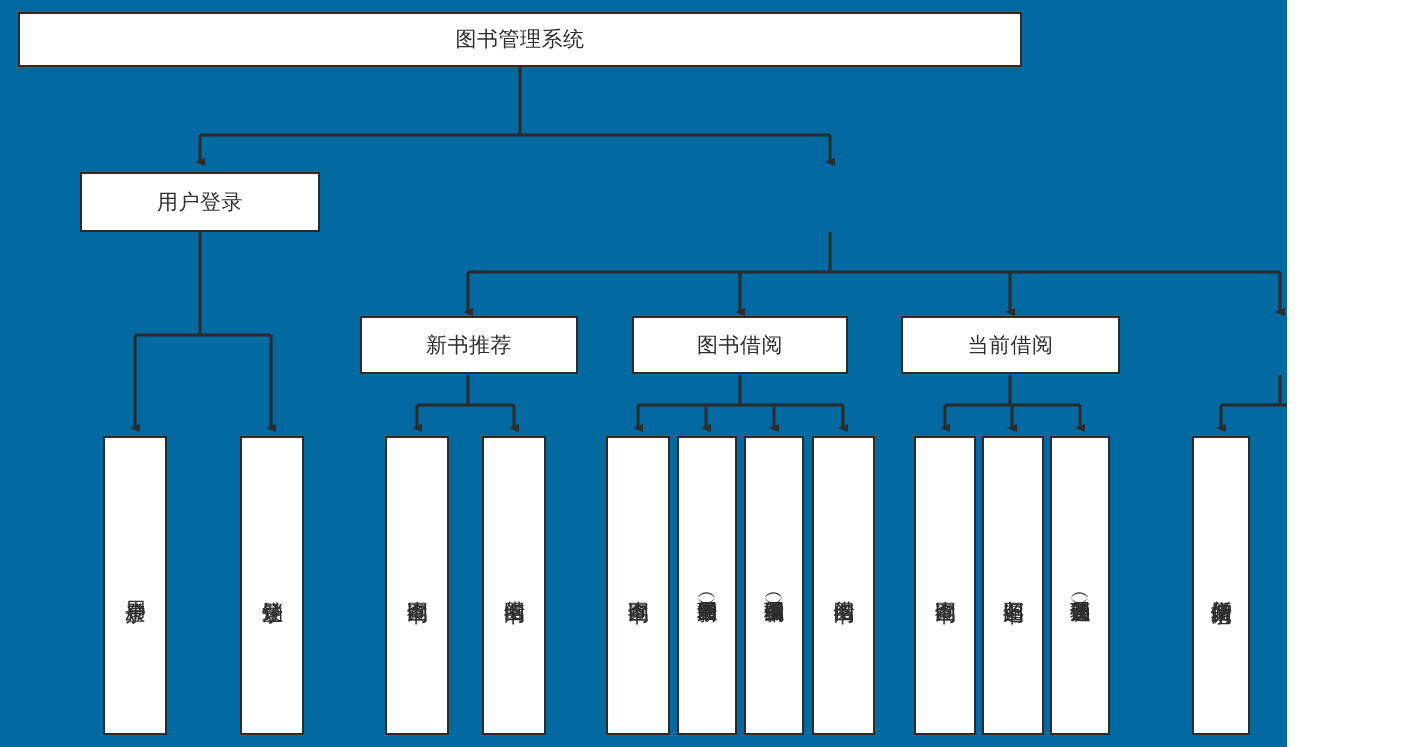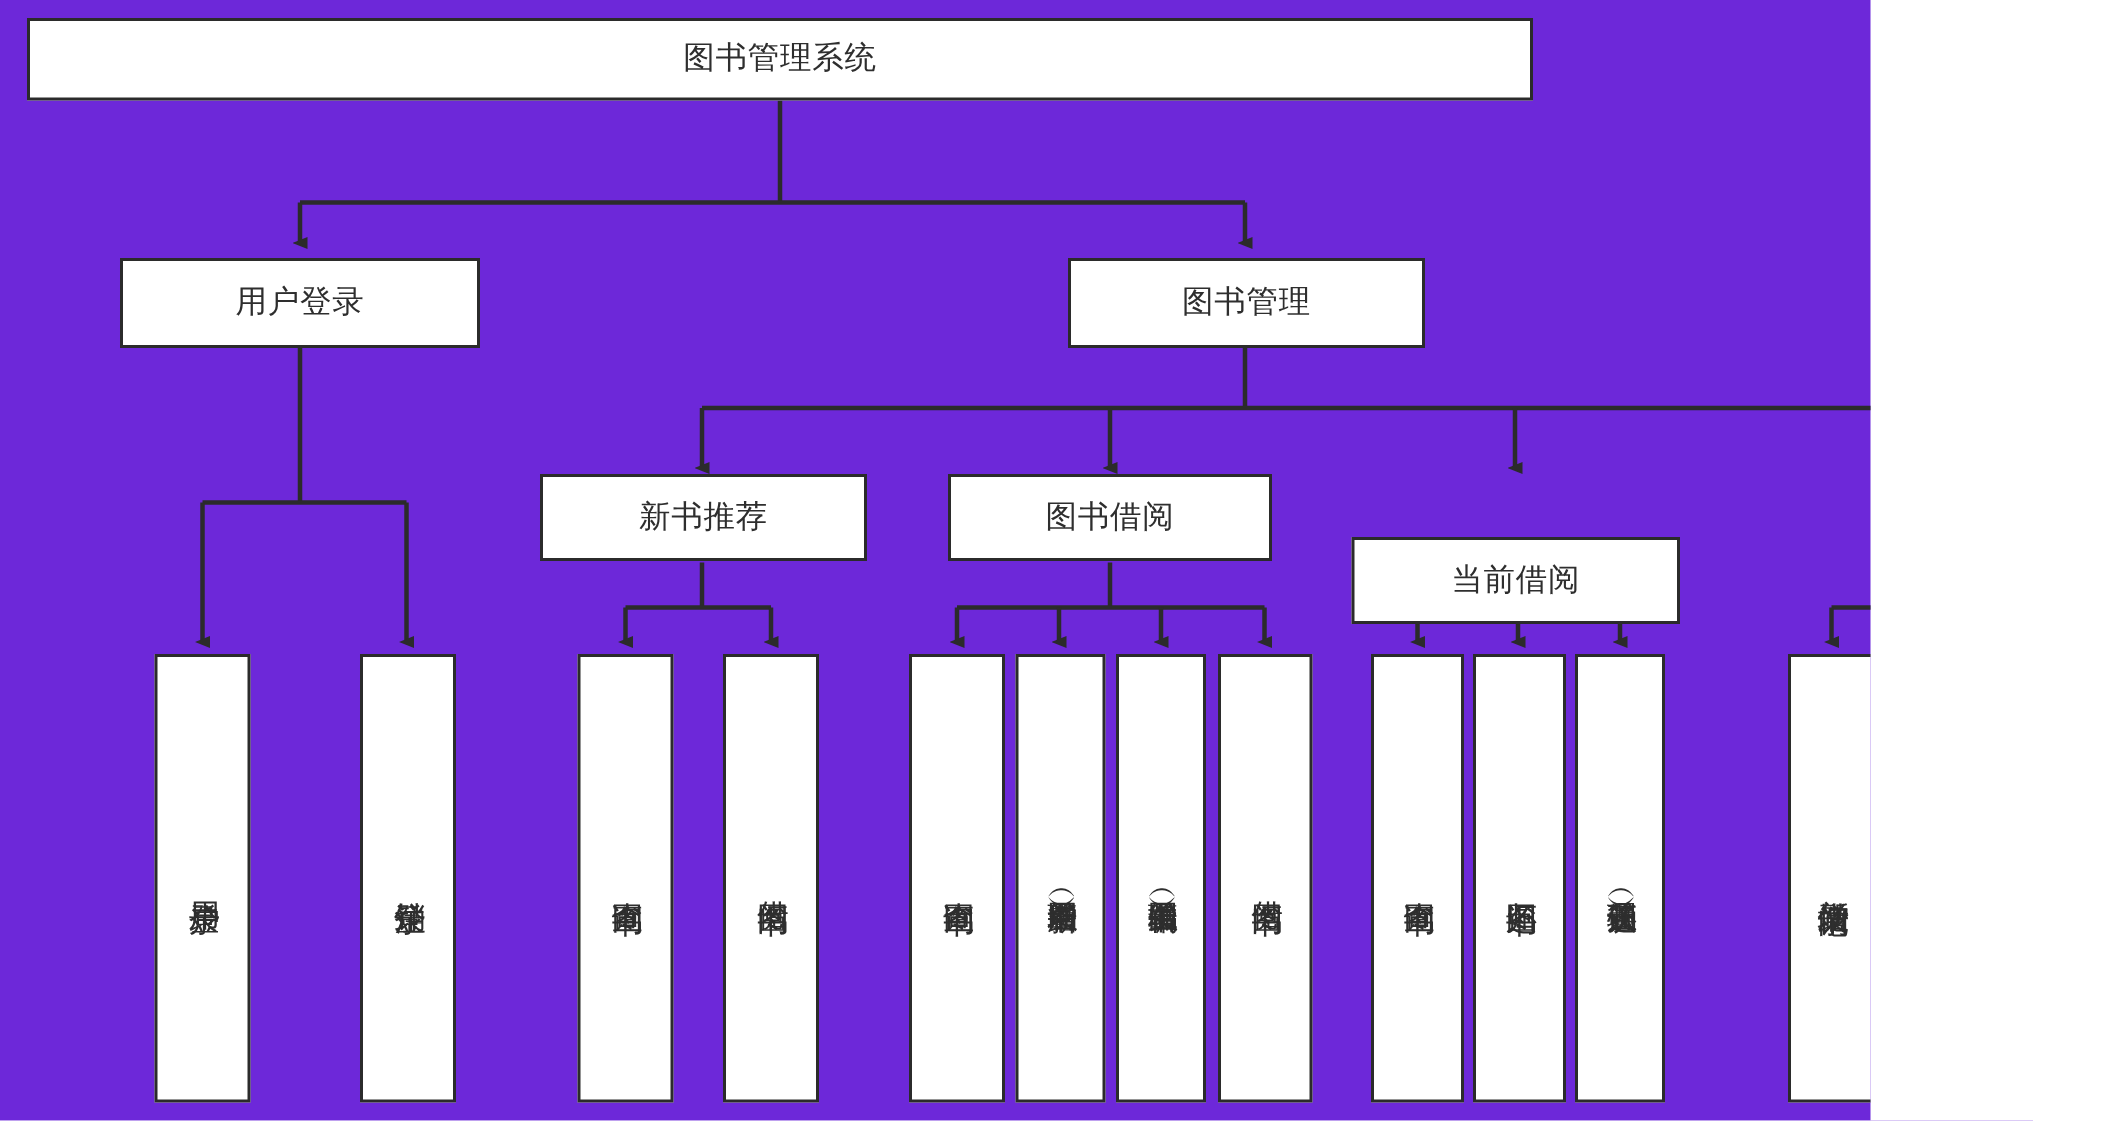--- a/index.html
+++ b/index.html
@@ -7,22 +7,23 @@
     padding: 0;
     background: #ffffff;
   }
   body {
     font-family: "Liberation Sans", "DejaVu Sans", sans-serif;
   }
   #canvas {
     position: relative;
     width: 1247px;
     height: 747px;
-    background: #6d28d9;
+    background: #0369a1;
     overflow: hidden;
+    padding-left: 40px;
   }
   #edges {
     position: absolute;
     left: 0;
     top: 0;
     width: 1405px;
     height: 747px;
     pointer-events: none;
   }
   .node {
@@ -115,25 +116,24 @@
       <path d="M1280,375 L1280,405"></path>
       <path d="M1221,405 L1339,405"></path>
       <path d="M1221,405 L1221,428" marker-end="url(#arrow)"></path>
       <path d="M1339,405 L1339,428" marker-end="url(#arrow)"></path>
     </g>
   </svg>
 
   <div class="node h" style="left:18px; top:12px; width:1004px; height:55px;">图书管理系统</div>
 
   <div class="node h" style="left:80px; top:172px; width:240px; height:60px;">用户登录</div>
-  <div class="node h" style="left:712px; top:172px; width:238px; height:60px;">图书管理</div>
 
   <div class="node h" style="left:360px; top:316px; width:218px; height:58px;text-align:center;">新书推荐</div>
   <div class="node h" style="left:632px; top:316px; width:216px; height:58px;">图书借阅</div>
-  <div class="node h" style="left:901px; top:316px; width:219px; height:58px;margin-top:42px;">当前借阅</div>
+  <div class="node h" style="left:901px; top:316px; width:219px; height:58px;">当前借阅</div>
 
   <div class="node v" style="left:103px; top:436px; width:64px; height:299px;">用户登录</div>
   <div class="node v" style="left:240px; top:436px; width:64px; height:299px;">注销登录</div>
 
   <div class="node v" style="left:385px; top:436px; width:64px; height:299px;">查询图书</div>
   <div class="node v" style="left:482px; top:436px; width:64px; height:299px;">借阅图书</div>
 
   <div class="node v" style="left:606px; top:436px; width:64px; height:299px;">查询图书</div>
   <div class="node v tight" style="left:677px; top:436px; width:60px; height:299px;">新增图书（管理员）</div>
   <div class="node v tight" style="left:744px; top:436px; width:60px; height:299px;">编辑图书（管理员）</div>

